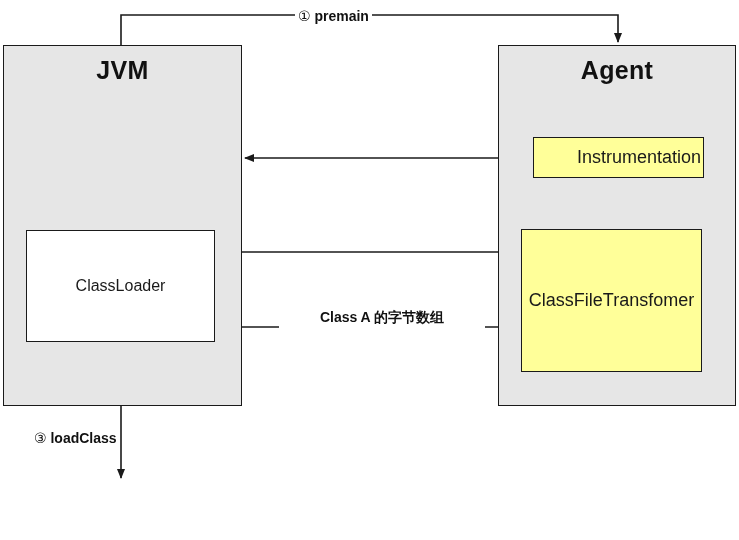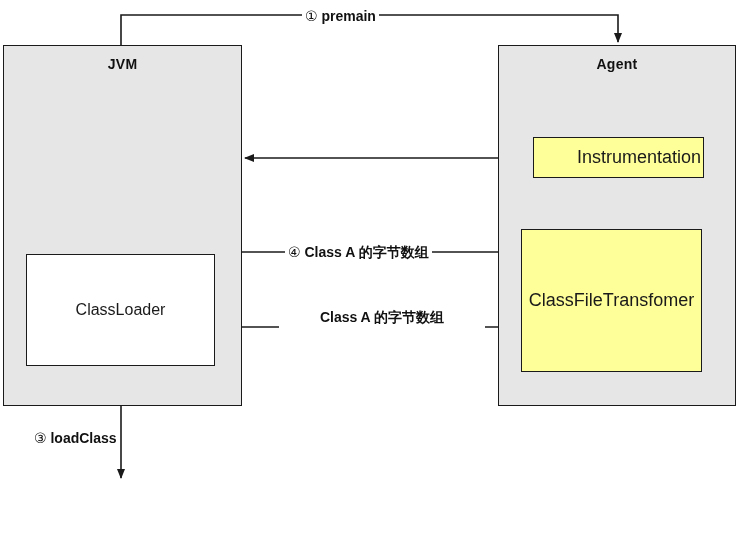--- a/index.html
+++ b/index.html
@@ -30,21 +30,21 @@
     align-items: center;
     justify-content: center;
   }
   .container-box {
     background: #e6e6e6;
     align-items: flex-start;
     justify-content: center;
   }
   .container-title {
     margin-top: 10px;
-    font-size: 14px;
+    font-size: 25px;
     font-weight: bold;
     color: #111111;
     letter-spacing: 0.3px;
   }
   .white-box {
     background: #ffffff;
   }
   .yellow-box {
     background: #ffff99;
     border: 1.6px solid #1a1a1a;
@@ -112,46 +112,42 @@
   </svg>
 
   <div class="box container-box" style="left:3px; top:45px; width:239px; height:361px;">
     <span class="container-title">JVM</span>
   </div>
 
   <div class="box container-box" style="left:498px; top:45px; width:238px; height:361px;">
     <span class="container-title">Agent</span>
   </div>
 
-  <div class="box white-box" style="left:26px; top:254px; width:189px; height:112px;">
+  <div class="box white-box" style="left:26px; top:230px; width:189px; height:112px;">
     <span class="plain-label">ClassLoader</span>
   </div>
 
   <div class="box yellow-box" style="left:533px; top:137px; width:171px; height:41px;padding-left:41px;">
     <span class="yellow-label">Instrumentation</span>
   </div>
 
   <div class="box yellow-box" style="left:521px; top:229px; width:181px; height:143px;">
     <span class="yellow-label">ClassFileTransfomer</span>
   </div>
 
 
-  <div class="edge-label" style="left:302px; top:7px;">
+  <div class="edge-label" style="left:295px; top:7px;">
     <span class="circ-num">①</span>
     <span>premain</span>
   </div>
 
 
   <div class="edge-label" style="left:31px; top:429px;">
     <span class="circ-num">③</span>
     <span>loadClass</span>
   </div>
 
-  <div class="edge-label" style="left:285px; top:243px;">
-    <span class="circ-num">④</span>
-    <span>Class A 的字节数组</span>
-  </div>
 
   <div class="edge-label two-line" style="left:279px; top:308px; width:200px;">
     <div>Class A 的字节数组</div>
   </div>
 
 </div>
 
 </body></html>

